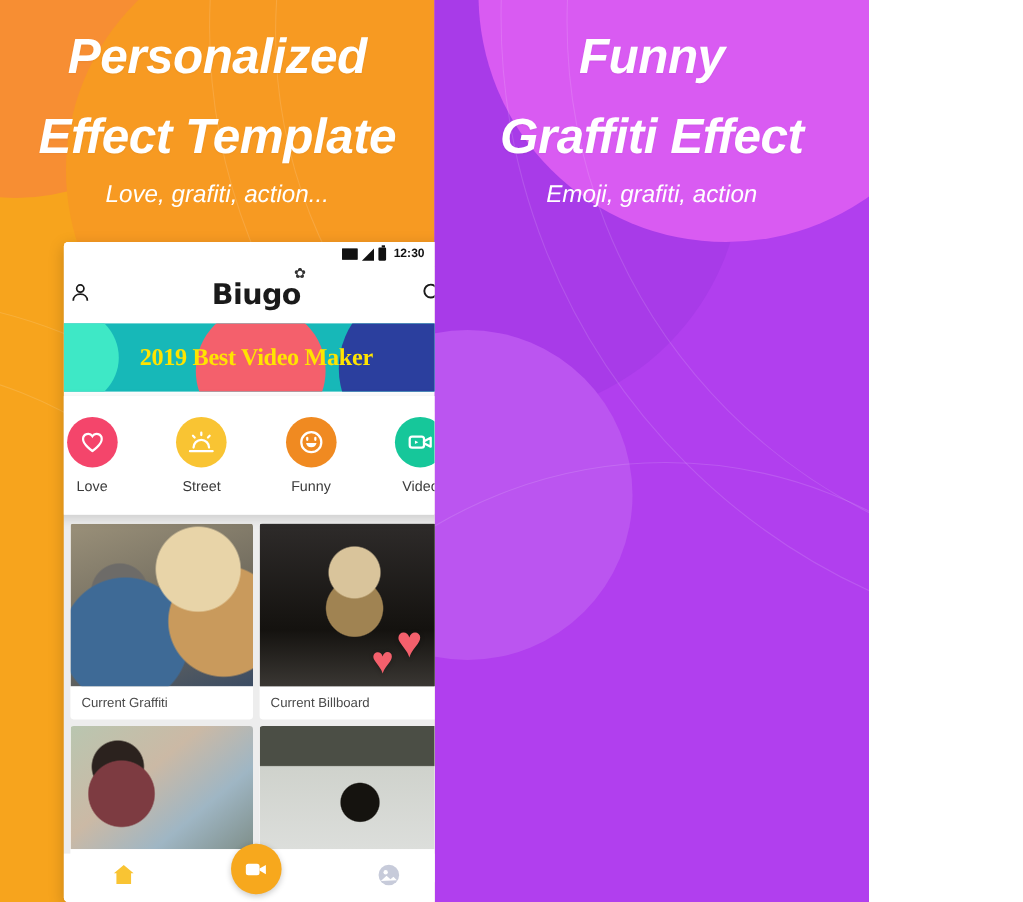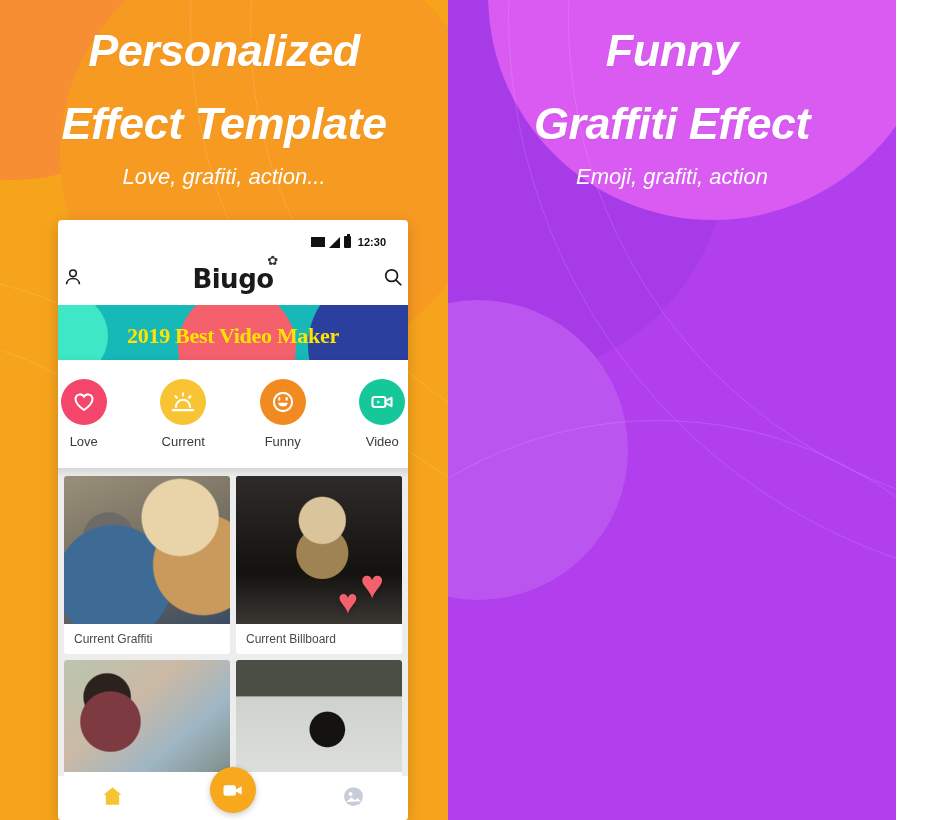--- a/index.html
+++ b/index.html
@@ -1,19 +1,19 @@
 <!DOCTYPE html>
 <html><head>
 <meta charset="utf-8">
 <style>
   * { margin:0; padding:0; box-sizing:border-box; }
   html,body { width:930px; height:820px; overflow:hidden; }
   body { font-family:"Liberation Sans", sans-serif; background:#fff; }
 
-  .stage { position:relative; width:896px; height:820px; display:flex; }
+  .stage { position:relative; width:790px; height:820px; display:flex; }
 
   
   .panel { position:relative; overflow:hidden; }
   .panel-left  { width:465px; height:820px; background:#F7A41D; }
   .panel-right { width:465px; height:820px; background:#B13FEE; }
 
   
   .blob { position:absolute; border-radius:50%; pointer-events:none; }
   .arc  { position:absolute; border-radius:50%; border:1px solid rgba(255,255,255,.13); pointer-events:none; }
 
@@ -43,21 +43,21 @@
 
   
   .phone {
     position:absolute; z-index:6; background:#fff; overflow:hidden;
     box-shadow:0 4px 14px rgba(0,0,0,.18);
   }
   .phone-left  { left:58px; top:220px; width:350px; height:600px; border-radius:4px; }
 
   
   .statusbar { height:22px; display:flex; align-items:center; justify-content:flex-end;
-               gap:4px; padding:0 22px; font-size:11px; font-weight:bold;margin-top:11px; }
+               gap:4px; padding:0 22px; font-size:11px; font-weight:bold; }
   .sb-dark { background:#fff; color:#111; }
   .sb-ico { display:inline-block; }
   .ico-wifi { width:0;height:0;border-left:7px solid currentColor;border-right:7px solid currentColor;
               border-top:10px solid currentColor;border-bottom:0;
               background:transparent; }
   .ico-sig  { width:0;height:0;border-left:11px solid transparent;border-bottom:11px solid currentColor; }
   .ico-bat  { width:7px;height:12px;border:2px solid currentColor;background:currentColor;border-radius:1px;position:relative; }
   .ico-bat:before{content:"";position:absolute;top:-4px;left:1px;width:3px;height:2px;background:currentColor;}
   .sb-time { margin-left:3px; }
 
@@ -215,21 +215,21 @@
           <div class="cat-label">Love</div>
         </div>
         <div class="cat">
           <div class="cat-circle" style="background:#F9C433">
             <svg width="26" height="26" viewBox="0 0 24 24" fill="none" stroke="#fff" stroke-width="1.9" stroke-linecap="round">
               <path d="M5.5 16.5a6.5 6.5 0 0 1 13 0"></path>
                 <path d="M2.5 19.5h19"></path>
               <path d="M12 4v2M5 6.6l1.4 1.4M19 6.6l-1.4 1.4"></path>
             </svg>
           </div>
-          <div class="cat-label">Current</div>
+          <div class="cat-label">Street</div>
         </div>
         <div class="cat">
           <div class="cat-circle" style="background:#F08A21">
             <svg width="26" height="26" viewBox="0 0 24 24" fill="none" stroke="#fff" stroke-width="1.9">
               <circle cx="12" cy="12" r="8.4"></circle>
               <path d="M7.6 12.6a4.5 4.5 0 0 0 8.8 0z" fill="#fff" stroke="none"></path>
               <path d="M8.6 8.4v1.6M15.4 8.4v1.6" stroke-linecap="round"></path>
             </svg>
           </div>
           <div class="cat-label">Funny</div>

